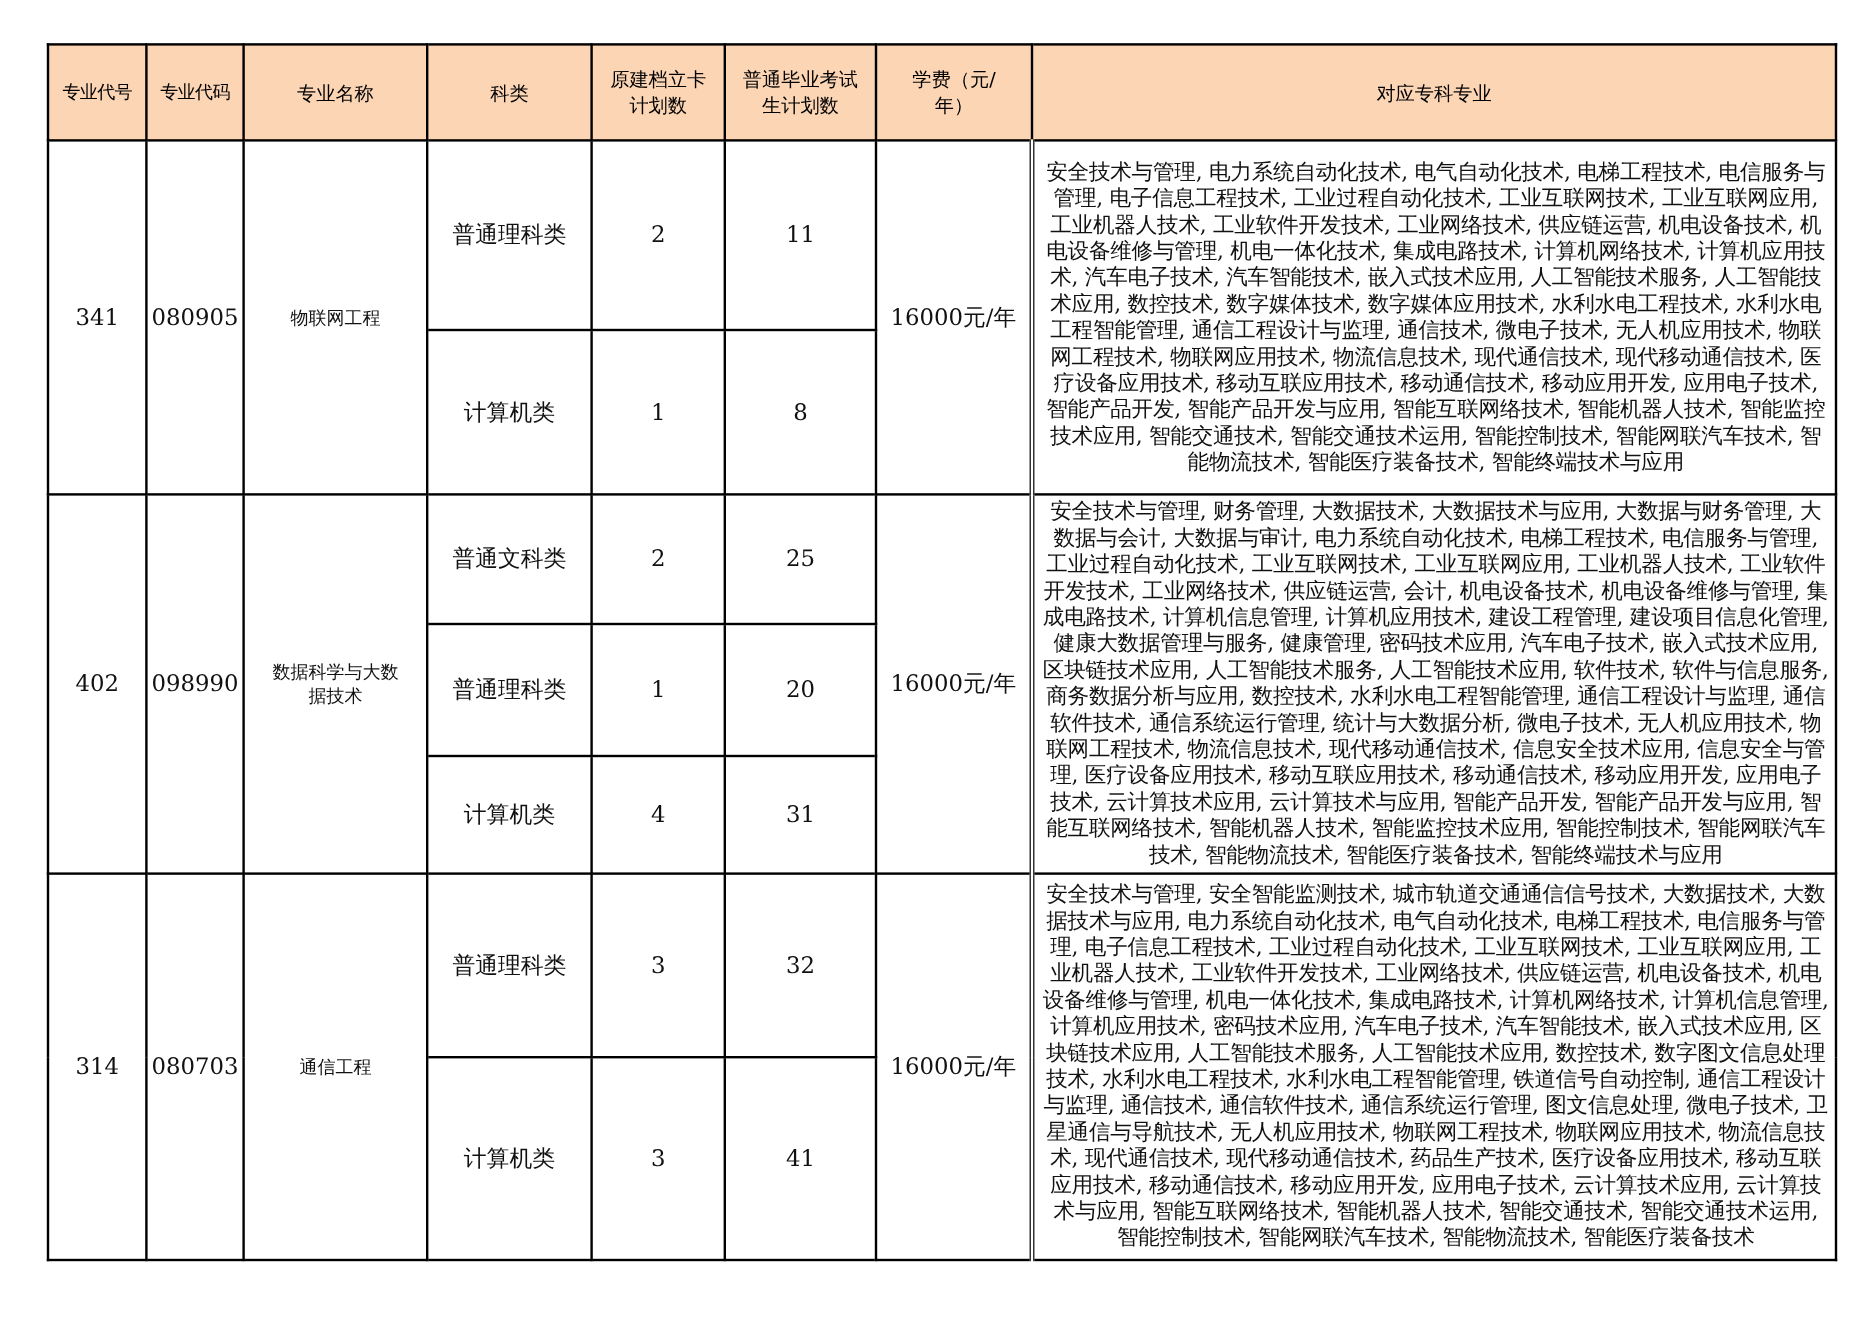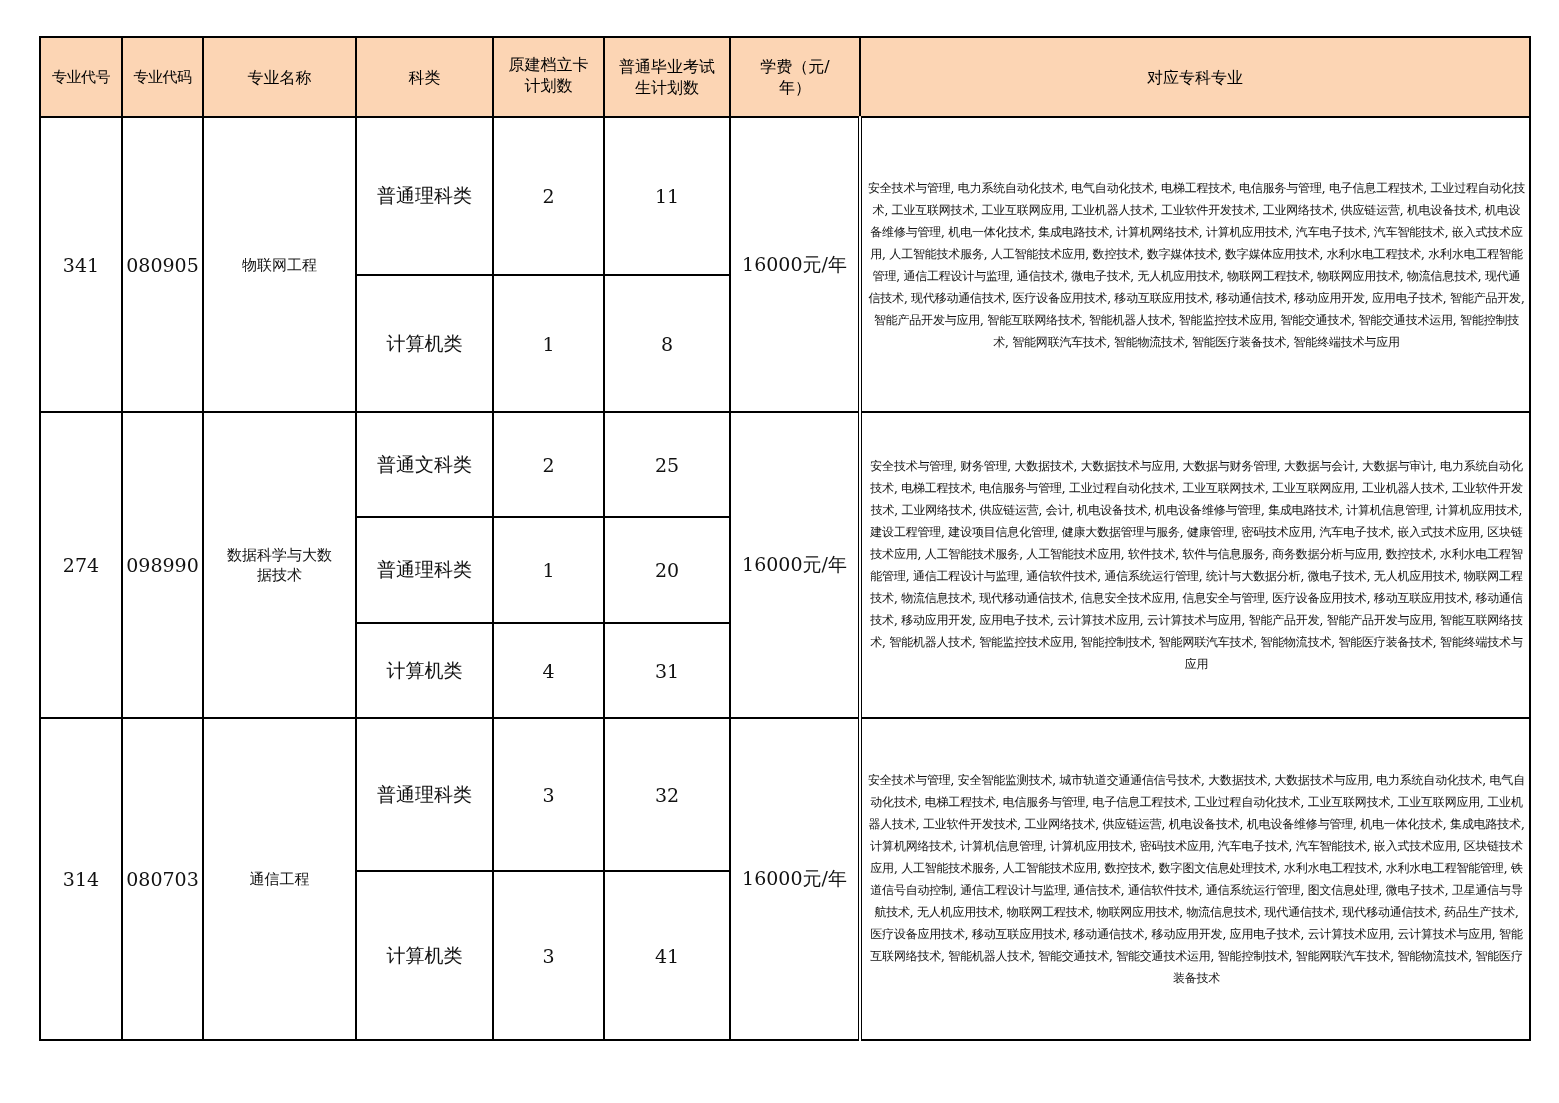--- a/index.html
+++ b/index.html
@@ -34,21 +34,21 @@
     font-size: 16px;
     line-height: 21px;
     height: 50px;
     color: #000;
   }
   table.plan th.hdr-tight { font-size: 15px; letter-spacing: -0.5px; }
   table.plan td { font-size: 19px; }
   table.plan td.name { font-size: 15px; line-height: 20px; padding: 0 19px; }
   table.plan td.desc {
     border-left: 4px double #000;
-    font-size: 12px;
+    font-size: 18px;
     line-height: 22px;
     text-align: center;
     padding: 3px 4px 3px 6px;
     letter-spacing: -0.2px;
     word-break: break-all;
   }
   tr.g1a td.sub { height: 156px; }
   tr.g1b td.sub { height: 135px; }
   tr.g2a td.sub { height: 103px; }
   tr.g2b td.sub { height: 104px; }
@@ -70,21 +70,21 @@
       <col class="c7">
       <col class="c8">
   </colgroup>
   <thead>
     <tr>
       <th class="hdr-tight">专业代号</th>
       <th class="hdr-tight">专业代码</th>
       <th>专业名称</th>
       <th>科类</th>
       <th>
-          <div style="width:5.2em;margin:16px auto;font-family:Liberation Mono, monospace;">原建档立卡计划数</div>
+          <div style="width:5.2em;margin:16px auto;">原建档立卡计划数</div>
         </th>
       <th>
           <div style="width:6.2em;margin:18px auto;">普通毕业考试生计划数</div>
         </th>
       <th>
           <div style="width:4.6em;margin:0 auto;">学费（元/年）</div>
         </th>
       <th>对应专科专业</th>
     </tr>
   </thead>
@@ -100,21 +100,21 @@
       <td rowspan="2">16000元/年</td>
       <td rowspan="2" class="desc">安全技术与管理, 电力系统自动化技术, 电气自动化技术, 电梯工程技术, 电信服务与管理, 电子信息工程技术, 工业过程自动化技术, 工业互联网技术, 工业互联网应用, 工业机器人技术, 工业软件开发技术, 工业网络技术, 供应链运营, 机电设备技术, 机电设备维修与管理, 机电一体化技术, 集成电路技术, 计算机网络技术, 计算机应用技术, 汽车电子技术, 汽车智能技术, 嵌入式技术应用, 人工智能技术服务, 人工智能技术应用, 数控技术, 数字媒体技术, 数字媒体应用技术, 水利水电工程技术, 水利水电工程智能管理, 通信工程设计与监理, 通信技术, 微电子技术, 无人机应用技术, 物联网工程技术, 物联网应用技术, 物流信息技术, 现代通信技术, 现代移动通信技术, 医疗设备应用技术, 移动互联应用技术, 移动通信技术, 移动应用开发, 应用电子技术, 智能产品开发, 智能产品开发与应用, 智能互联网络技术, 智能机器人技术, 智能监控技术应用, 智能交通技术, 智能交通技术运用, 智能控制技术, 智能网联汽车技术, 智能物流技术, 智能医疗装备技术, 智能终端技术与应用</td>
     </tr>
     <tr class="g1b">
       <td class="sub">计算机类</td>
       <td class="sub">1</td>
       <td class="sub">8</td>
     </tr>
 
     <tr class="g2a">
-      <td rowspan="3">274</td>
+      <td rowspan="3">402</td>
       <td rowspan="3">098990</td>
       <td rowspan="3" class="name">数据科学与大数据技术</td>
       <td class="sub">普通文科类</td>
       <td class="sub">2</td>
       <td class="sub">25</td>
       <td rowspan="3">16000元/年</td>
       <td rowspan="3" class="desc">安全技术与管理, 财务管理, 大数据技术, 大数据技术与应用, 大数据与财务管理, 大数据与会计, 大数据与审计, 电力系统自动化技术, 电梯工程技术, 电信服务与管理, 工业过程自动化技术, 工业互联网技术, 工业互联网应用, 工业机器人技术, 工业软件开发技术, 工业网络技术, 供应链运营, 会计, 机电设备技术, 机电设备维修与管理, 集成电路技术, 计算机信息管理, 计算机应用技术, 建设工程管理, 建设项目信息化管理, 健康大数据管理与服务, 健康管理, 密码技术应用, 汽车电子技术, 嵌入式技术应用, 区块链技术应用, 人工智能技术服务, 人工智能技术应用, 软件技术, 软件与信息服务, 商务数据分析与应用, 数控技术, 水利水电工程智能管理, 通信工程设计与监理, 通信软件技术, 通信系统运行管理, 统计与大数据分析, 微电子技术, 无人机应用技术, 物联网工程技术, 物流信息技术, 现代移动通信技术, 信息安全技术应用, 信息安全与管理, 医疗设备应用技术, 移动互联应用技术, 移动通信技术, 移动应用开发, 应用电子技术, 云计算技术应用, 云计算技术与应用, 智能产品开发, 智能产品开发与应用, 智能互联网络技术, 智能机器人技术, 智能监控技术应用, 智能控制技术, 智能网联汽车技术, 智能物流技术, 智能医疗装备技术, 智能终端技术与应用</td>
     </tr>
     <tr class="g2b">
       <td class="sub">普通理科类</td>

